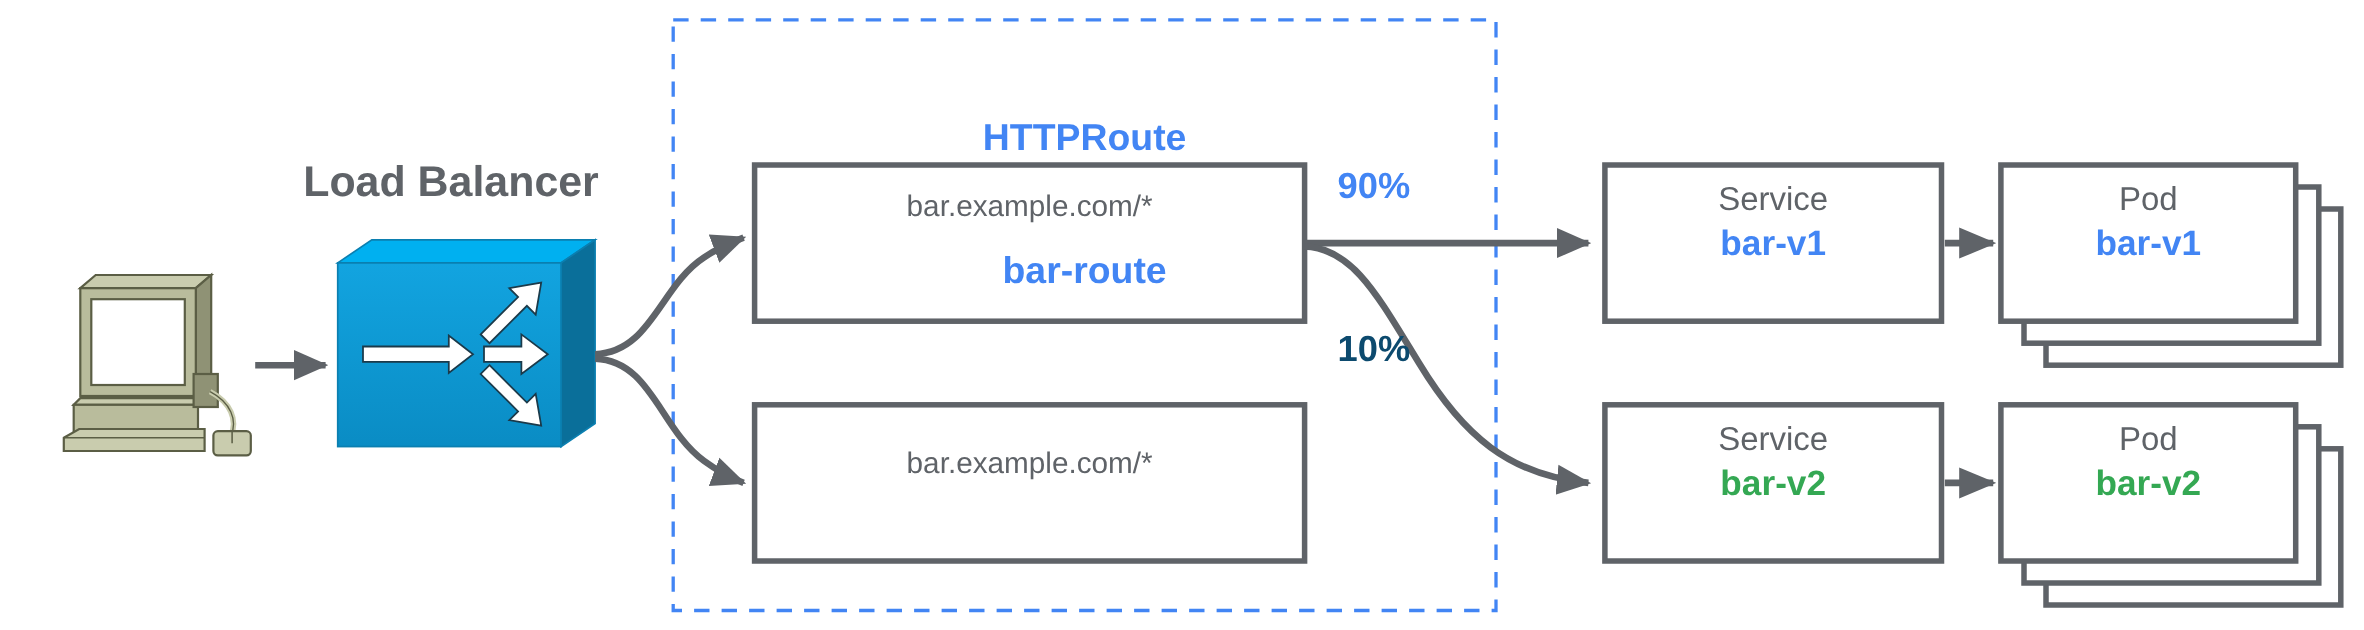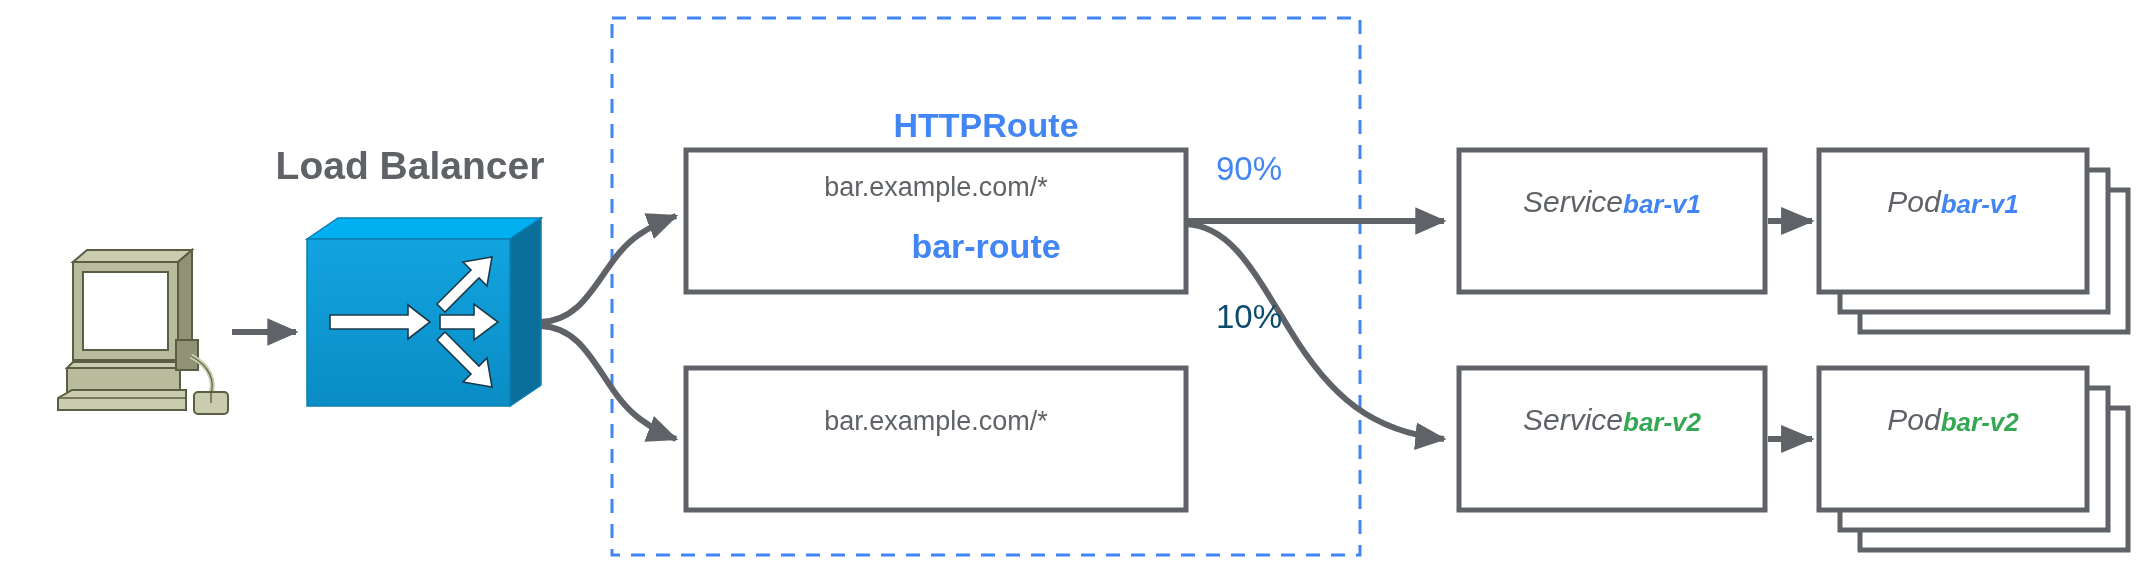--- a/index.html
+++ b/index.html
@@ -47,33 +47,33 @@
     color: #5f6368;
   }
   .boxtext {
     font-size: 27px;
     color: #5f6368;
     font-weight: normal;
   }
   .pct {
     position: absolute;
     font-size: 33px;
-    font-weight: normal;
+    font-weight: bold;
     white-space: pre;
   }
   .pct-90 { left: 1216px; top: 150px; color: #4285f4; }
   .pct-10 { left: 1216px; top: 298px; color: #0c4a6e; }
   .svc-title {
     font-size: 30px;
     color: #5f6368;
     font-weight: normal;
     display: block;
   }
   .svc-name {
-    font-size: 26px;
+    font-size: 32px;
     font-weight: bold;
     display: block;
     margin-top: 4px;
   }
   .c-blue { color: #4285f4; }
   .c-green { color: #34a853; }
   .route-box-text {
     position: absolute;
     text-align: center;
     white-space: pre;
@@ -81,24 +81,23 @@
   }
   .rb1 { left: 686px; top: 136px; width: 500px; height: 104px;
          display: flex; align-items: center; justify-content: center; }
   .rb2 { left: 686px; top: 353px; width: 500px; height: 137px;
          display: flex; flex-direction: column; align-items: center; justify-content: center; }
   .svc-box-text {
     position: absolute;
     text-align: right;
     white-space: pre;
     display: flex;
-    flex-direction: row;
+    flex-direction: column;
     align-items: center;
     justify-content: center;
-    font-style: italic;
   }
   .sv1 { left: 1459px; top: 150px; width: 306px; height: 104px; }
   .sv2 { left: 1459px; top: 368px; width: 306px; height: 104px; }
   .pd1 { left: 1819px; top: 150px; width: 268px; height: 104px; }
   .pd2 { left: 1819px; top: 368px; width: 268px; height: 104px; }
 </style>
 </head>
 <body>
 
 <div id="stage">

